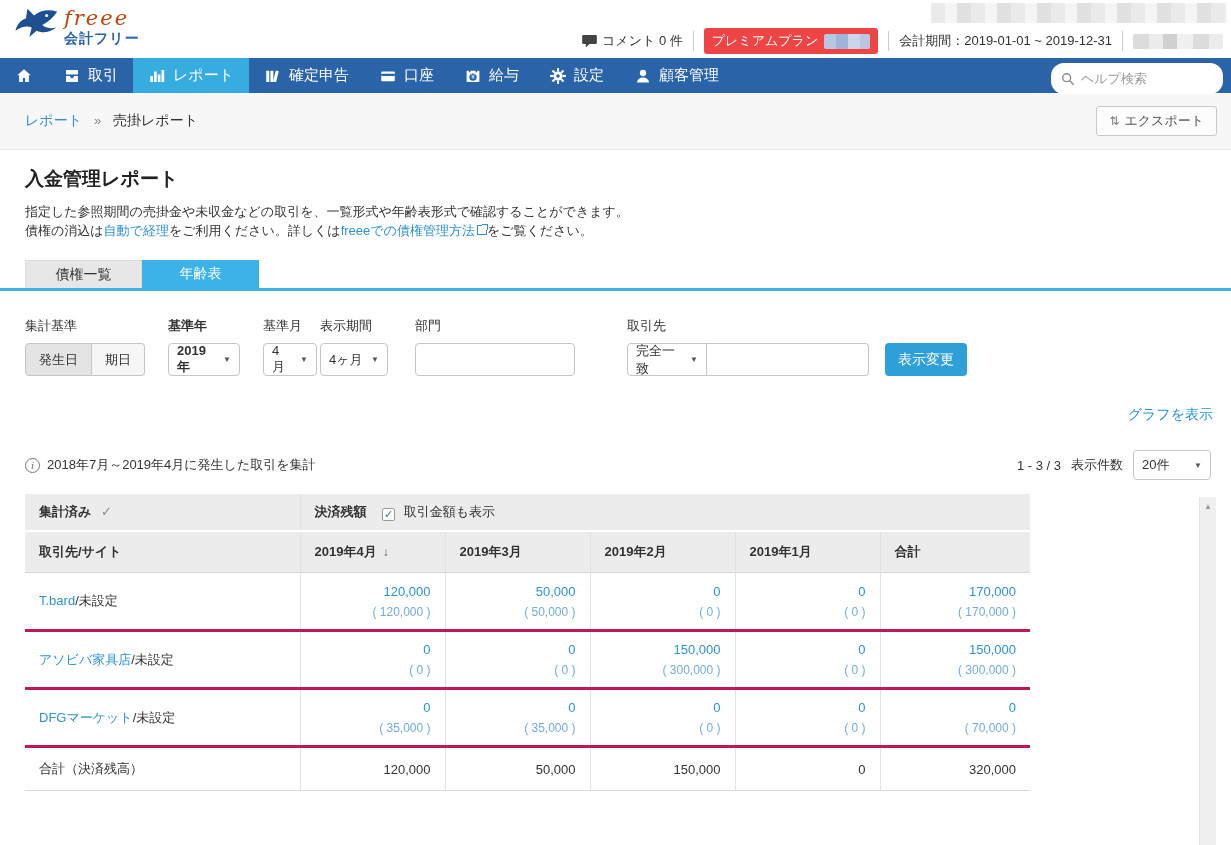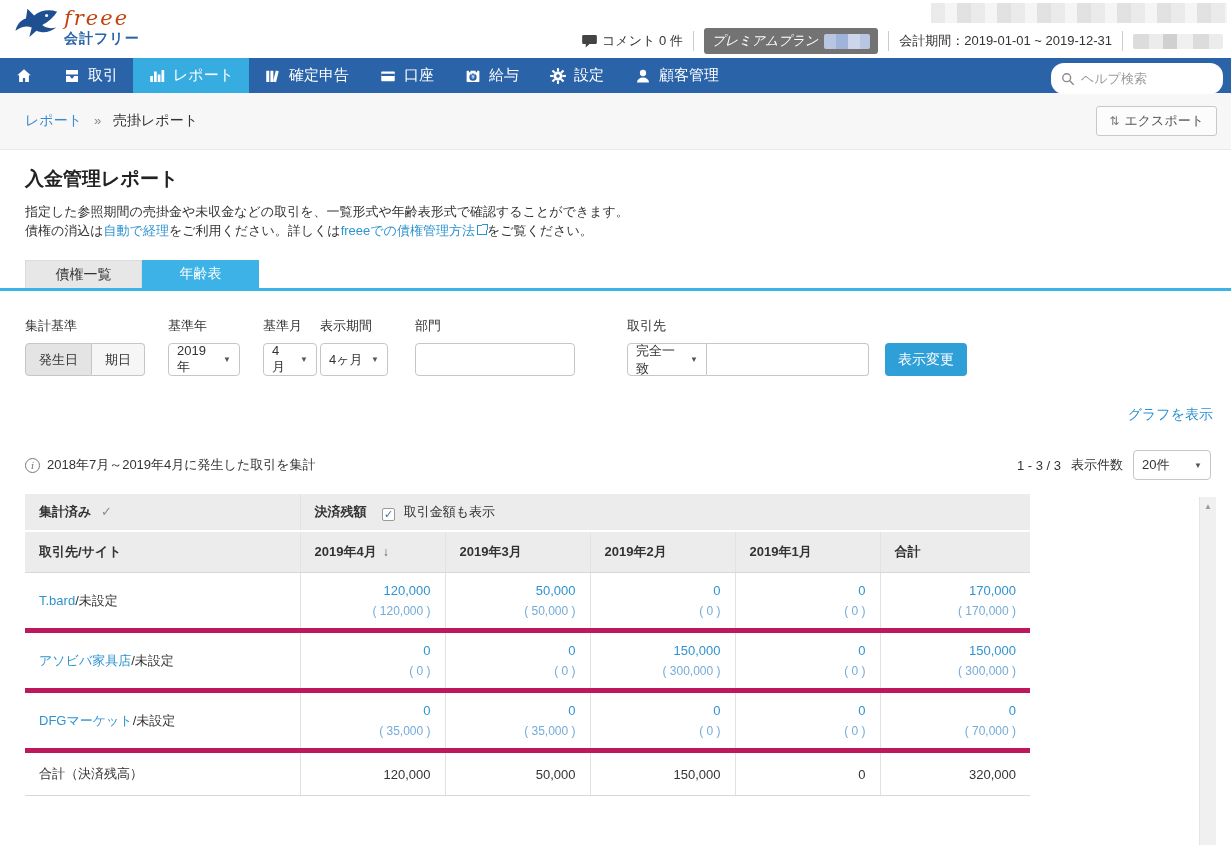--- a/index.html
+++ b/index.html
@@ -10,21 +10,21 @@
   
   .top-header { position:relative; height:58px; background:#fff; }
   .logo { position:absolute; left:14px; top:6px; display:flex; align-items:flex-start; }
   .logo-bird { width:46px; height:42px; }
   .logo-textwrap { margin-left:4px; margin-top:2px; }
   .logo-script { font-family:"DejaVu Serif",serif; font-style:italic; font-size:21px; color:#c2410c; letter-spacing:2px; line-height:20px; }
   .logo-sub { font-size:14px; font-weight:bold; color:#2a63a8; margin-top:2px; letter-spacing:1px; }
   .header-meta { position:absolute; right:8px; top:28px; display:flex; align-items:center; font-size:13px; color:#333; }
   .meta-sep { width:1px; height:20px; background:#ccc; margin:0 10px; }
   .comment-group { display:flex; align-items:center; gap:5px; }
-  .plan-badge { display:flex; align-items:center; gap:6px; background:#737373; color:#fff; font-size:13px; padding:4px 8px; border-radius:3px;font-style:italic; }
+  .plan-badge { display:flex; align-items:center; gap:6px; background:#ef4444; color:#fff; font-size:13px; padding:4px 8px; border-radius:3px; }
   .mosaic-gray { background:repeating-linear-gradient(90deg,#dcdcdc 0 16px,#ececec 16px 30px,#d0d0d0 30px 44px,#f0f0f0 44px 60px); }
   .mosaic-soft { background:repeating-linear-gradient(90deg,#e8e8e8 0 14px,#f4f4f4 14px 26px,#dedede 26px 40px); }
   .mosaic-blue { background:repeating-linear-gradient(90deg,#b9c6e2 0 12px,#9fb4d8 12px 24px,#ccd5ea 24px 36px); }
   .redact-topright { position:absolute; right:4px; top:3px; width:296px; height:20px; opacity:.9; }
   .redact-badge { width:46px; height:15px; border-radius:2px; }
   .redact-company { width:90px; height:15px; border-radius:2px; }
 
   
   .mainnav { height:35px; background:#2a63a8; display:flex; align-items:stretch; position:relative; }
   .nav-item { display:flex; align-items:center; gap:7px; padding:0 15px; color:#fff; font-size:15px; cursor:pointer; }
@@ -84,21 +84,21 @@
   .pager .fake-select { width:78px; height:30px; }
 
   
   .table-wrap { margin:14px 0 0 25px; width:1005px; }
   table { border-collapse:collapse; width:1005px; table-layout:fixed; }
   tr.meta-row th { background:#ececec; font-size:13px; font-weight:bold; text-align:left; padding:9px 14px; height:34px; }
   tr.meta-row { border-bottom:2px solid #fff; }
   tr.cols-row th { background:#ececec; font-size:13px; font-weight:bold; text-align:left; padding:11px 14px; height:38px; border-bottom:1px solid #d8d8d8; }
   tr.cols-row th.num, td.num { text-align:right; }
   th + th, td + td { border-left:1px solid #e2e2e2; }
-  tr.data-row { border-bottom:5px solid #be185d; }
+  tr.data-row { border-bottom:3px solid #be185d; }
   tr.data-row td { padding:9px 14px; height:58px; vertical-align:middle; font-size:13px; }
   td.name-cell a { color:#2e93d0; text-decoration:none; cursor:pointer; }
   td.name-cell span { color:#333; }
   .val-main { color:#2e93d0; font-size:13px; text-align:right; line-height:18px; }
   .val-sub { color:#74abd8; font-size:12px; text-align:right; line-height:16px; margin-top:3px; }
   tr.footer-row td { padding:12px 14px; height:44px; font-size:13px; color:#333; border-bottom:1px solid #d8d8d8; }
   tr.footer-row { border-top:1px solid #cfcfcf; }
   .settle-check { color:#8a8a8a; font-size:13px; margin-left:6px; font-weight:normal; }
   .checkbox { display:inline-flex; width:13px; height:13px; border:1px solid #9a9a9a; border-radius:2px; background:#fff; align-items:center; justify-content:center; font-size:11px; color:#3a6ea8; margin:0 5px 0 12px; vertical-align:-2px; cursor:pointer; }
   .show-amt { font-weight:normal; }
@@ -261,21 +261,21 @@
   <div class="tab-rule"></div>
 
   <div class="filters">
     <div class="fgroup" style="width:125px;">
       <div class="flabel">集計基準</div>
       <div class="toggle-group">
         <div class="toggle-btn">発生日</div>
         <div class="toggle-btn selected">期日</div>
       </div>
     </div>
-    <div class="fgroup" style="margin-left:18px; width:72px;">
+    <div class="fgroup" style="margin-left:18px; width:72px;font-weight:bold;">
       <div class="flabel">基準年</div>
       <div class="fake-select">
         <span>2019年</span>
         <span class="caret">▼</span>
       </div>
     </div>
     <div class="fgroup" style="margin-left:23px; width:54px;">
       <div class="flabel">基準月</div>
       <div class="fake-select">
         <span>4月</span>

